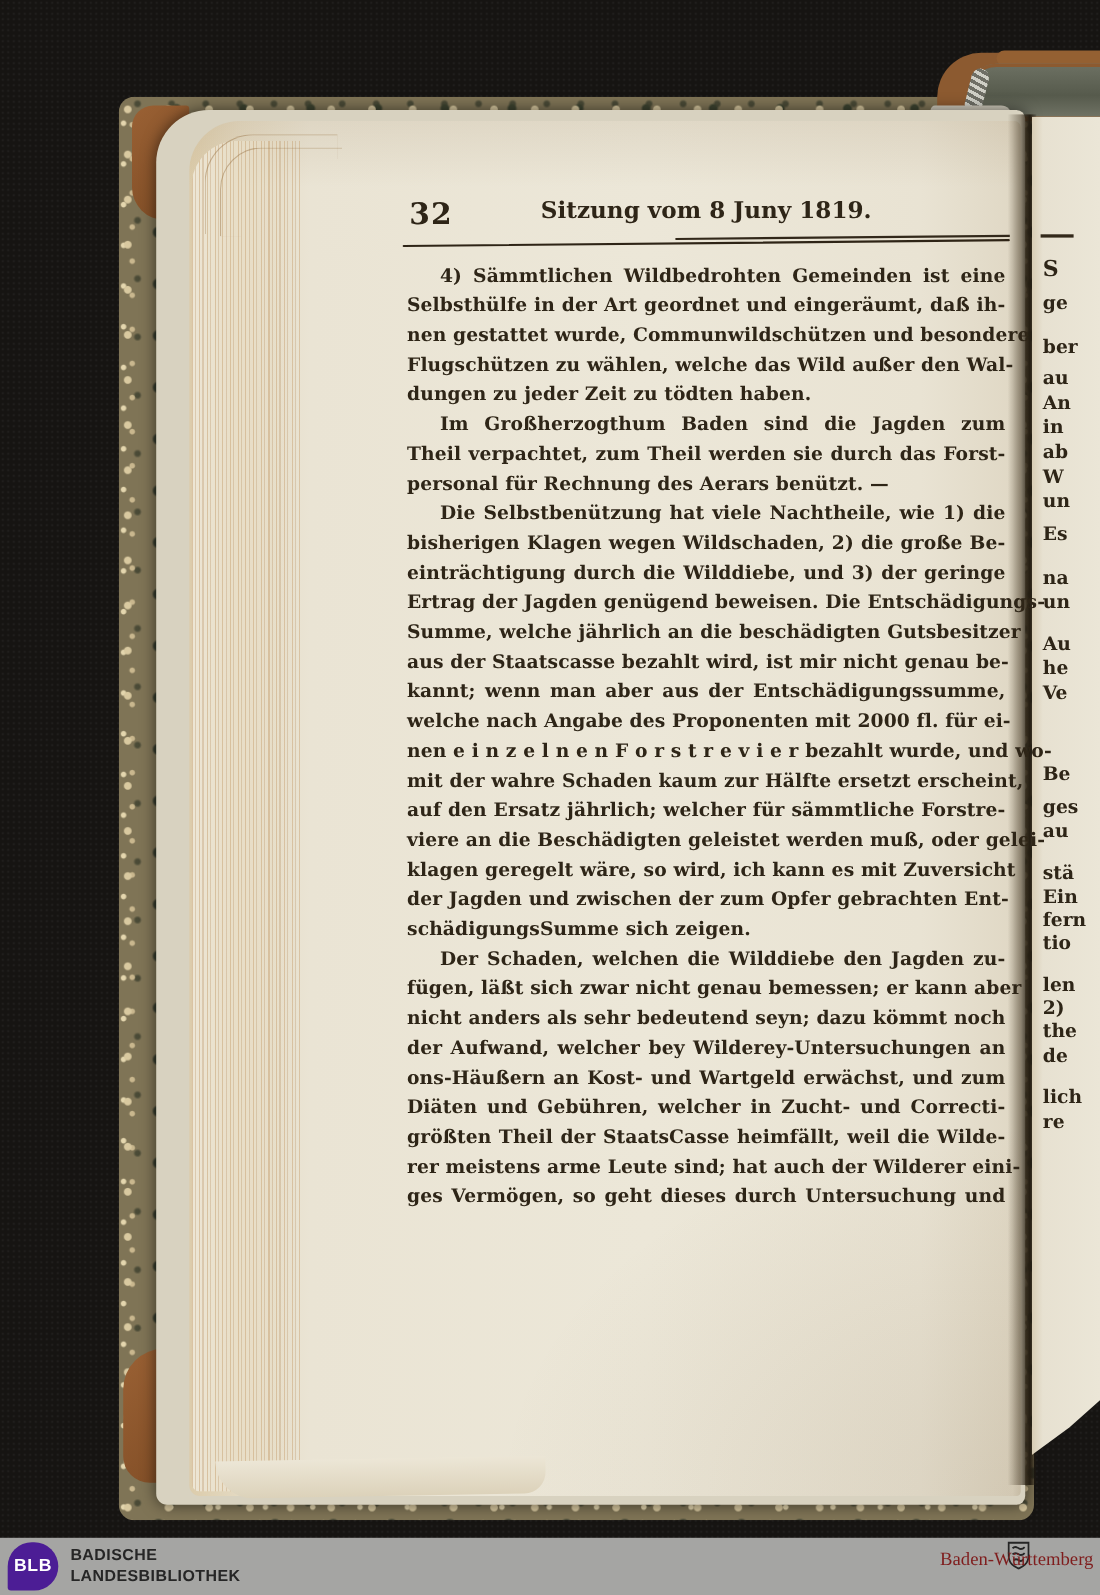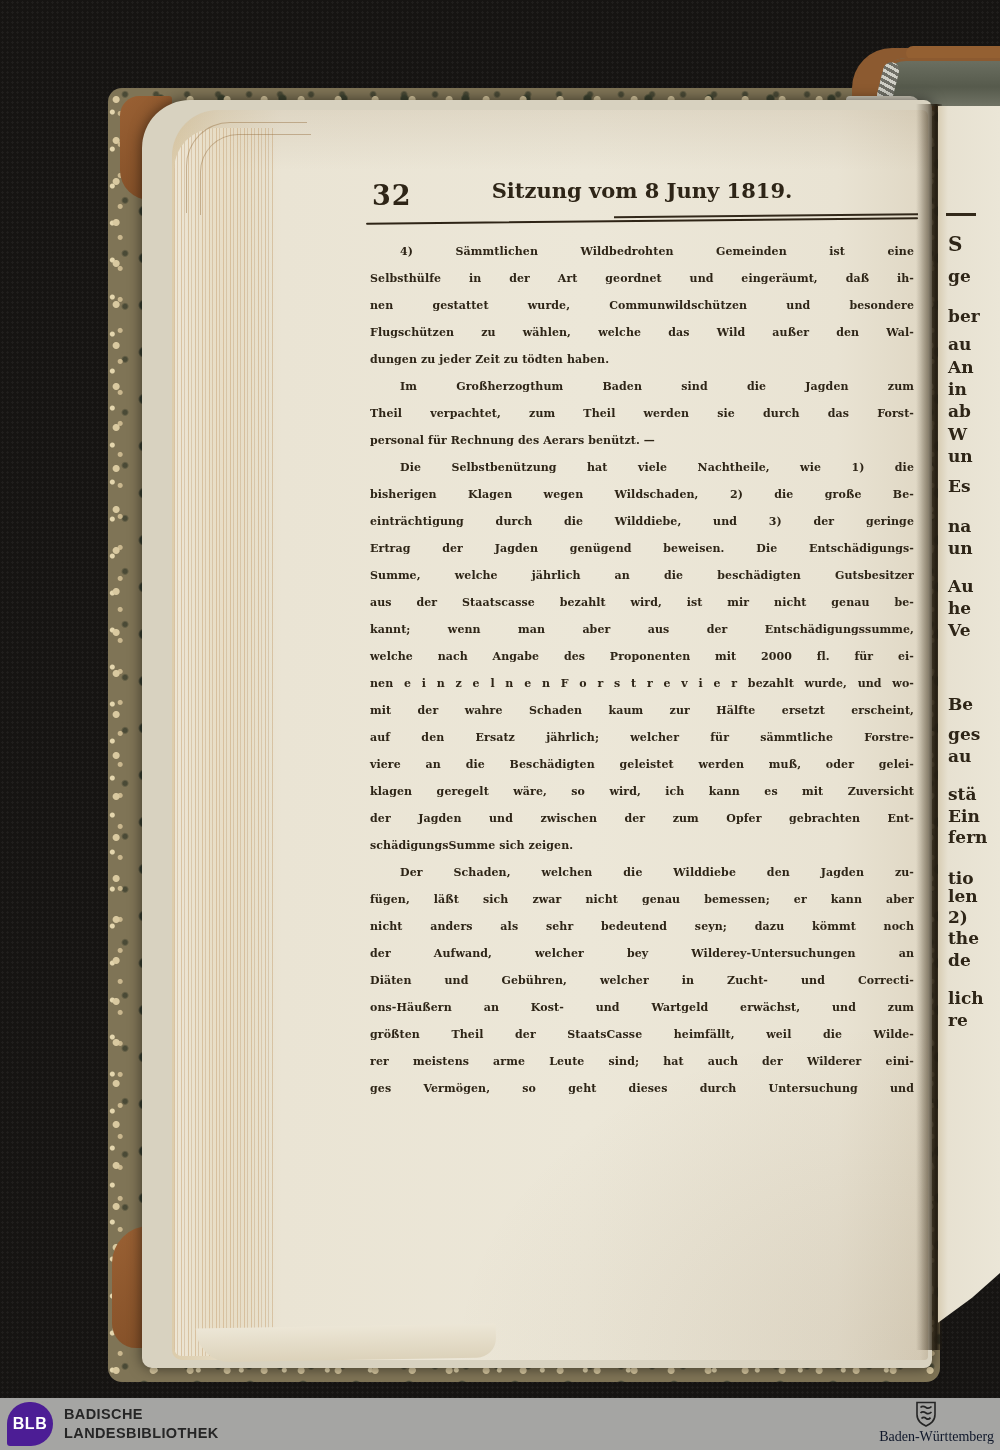--- a/index.html
+++ b/index.html
@@ -65,35 +65,35 @@
   .fragment.lg{font-size:20px;}
   .fragment.rule{width:30px;height:3px;background:#33291a;left:8px;}
   
   .text-block{position:absolute;left:370px;top:176px;width:544px;color:#2e2517;}
   .header-row{position:relative;height:34px;}
   .pagenum{position:absolute;left:2px;top:4px;font-size:27px;font-weight:bold;letter-spacing:1px;}
   .header-title{position:absolute;left:0;right:0;text-align:center;top:2px;font-size:21px;font-weight:bold;}
   .rule-wrap{position:absolute;left:-4px;top:40px;width:552px;transform:rotate(-0.55deg);}
   .rule-a{position:absolute;left:45%;top:0;width:55%;height:1.6px;background:#32281a;}
   .rule-b{position:absolute;left:0;top:4px;width:100%;height:2.4px;background:#2e2416;border-radius:2px;}
-  .body-text{position:absolute;left:0;top:62px;width:544px;font-size:11px;font-weight:bold;line-height:27px;letter-spacing:.1px;}
+  .body-text{position:absolute;left:0;top:62px;width:544px;font-size:17px;font-weight:bold;line-height:27px;letter-spacing:.1px;}
   .paragraph{margin:0;}
   .line{text-align:justify;text-align-last:justify;white-space:nowrap;}
   .line.indent{text-indent:30px;}
   .line.last{text-align-last:left;}
   
   .footer{position:absolute;left:0;bottom:0;width:1000px;height:52px;background:#a5a5a3;
     font-family:"Liberation Sans", sans-serif;}
   .blb-logo{position:absolute;left:7px;top:4px;width:46px;height:44px;background:#4c1d95;
     border-radius:22px 22px 22px 3px;display:flex;align-items:center;justify-content:center;}
   .blb-logo span{color:#ffffff;font-weight:bold;font-size:16px;letter-spacing:.5px;}
   .lib-name{position:absolute;left:64px;top:7px;color:#262626;font-weight:bold;font-size:14.5px;line-height:19px;letter-spacing:.4px;}
   .bw{position:absolute;right:4px;top:2px;width:150px;height:48px;}
   .bw .arms{position:absolute;right:58px;top:1px;}
-  .bw-text{position:absolute;right:2px;bottom:3px;font-family:"Liberation Serif", serif;font-size:14px;color:#0f172a;white-space:nowrap;}
+  .bw-text{position:absolute;right:2px;bottom:20px;font-family:"Liberation Serif", serif;font-size:17px;color:#7f1d1d;white-space:nowrap;}
 </style>
 </head>
 <body>
 
 <div class="scene">
 
   <div class="board marble"></div>
   <div class="leather-corner tl"></div>
   <div class="leather-corner bl"></div>
 
@@ -131,21 +131,21 @@
         <div class="fragment" style="top: 432px;">un</div>
         <div class="fragment" style="top: 470px;">Au</div>
         <div class="fragment" style="top: 492px;">he</div>
         <div class="fragment" style="top: 514px;">Ve</div>
         <div class="fragment" style="top: 588px;">Be</div>
         <div class="fragment" style="top: 618px;">ges</div>
         <div class="fragment" style="top: 640px;">au</div>
         <div class="fragment" style="top: 678px;">stä</div>
         <div class="fragment" style="top: 700px;">Ein</div>
         <div class="fragment" style="top: 721px;">fern</div>
-        <div class="fragment" style="top: 762px; text-align: right;">tio</div>
+        <div class="fragment" style="top: 742px; text-align: right;">tio</div>
         <div class="fragment" style="top: 780px;">len</div>
         <div class="fragment" style="top: 801px;">2)</div>
         <div class="fragment" style="top: 822px;">the</div>
         <div class="fragment" style="top: 844px;">de</div>
         <div class="fragment" style="top: 882px;">lich</div>
         <div class="fragment" style="top: 904px;">re</div>
       </div>
   </div>
 
   <div class="text-block">
@@ -185,22 +185,22 @@
           <div class="line">viere an die Beschädigten geleistet werden muß, oder gelei-</div>
           <div class="line">klagen geregelt wäre, so wird, ich kann es mit Zuversicht</div>
           <div class="line">der Jagden und zwischen der zum Opfer gebrachten Ent-</div>
           <div class="line last">schädigungsSumme sich zeigen.</div>
         </div>
         <div class="paragraph">
           <div class="line indent">Der Schaden, welchen die Wilddiebe den Jagden zu-</div>
           <div class="line">fügen, läßt sich zwar nicht genau bemessen; er kann aber</div>
           <div class="line">nicht anders als sehr bedeutend seyn; dazu kömmt noch</div>
           <div class="line">der Aufwand, welcher bey Wilderey-Untersuchungen an</div>
+          <div class="line">ons-Häußern an Kost- und Wartgeld erwächst, und zum</div>
           <div class="line">Diäten und Gebühren, welcher in Zucht- und Correcti-</div>
-          <div class="line">ons-Häußern an Kost- und Wartgeld erwächst, und zum</div>
           <div class="line">größten Theil der StaatsCasse heimfällt, weil die Wilde-</div>
           <div class="line">rer meistens arme Leute sind; hat auch der Wilderer eini-</div>
           <div class="line">ges Vermögen, so geht dieses durch Untersuchung und</div>
         </div>
       </div>
   </div>
 
   <div class="footer">
     <div class="blb-logo">
       <span>BLB</span>

